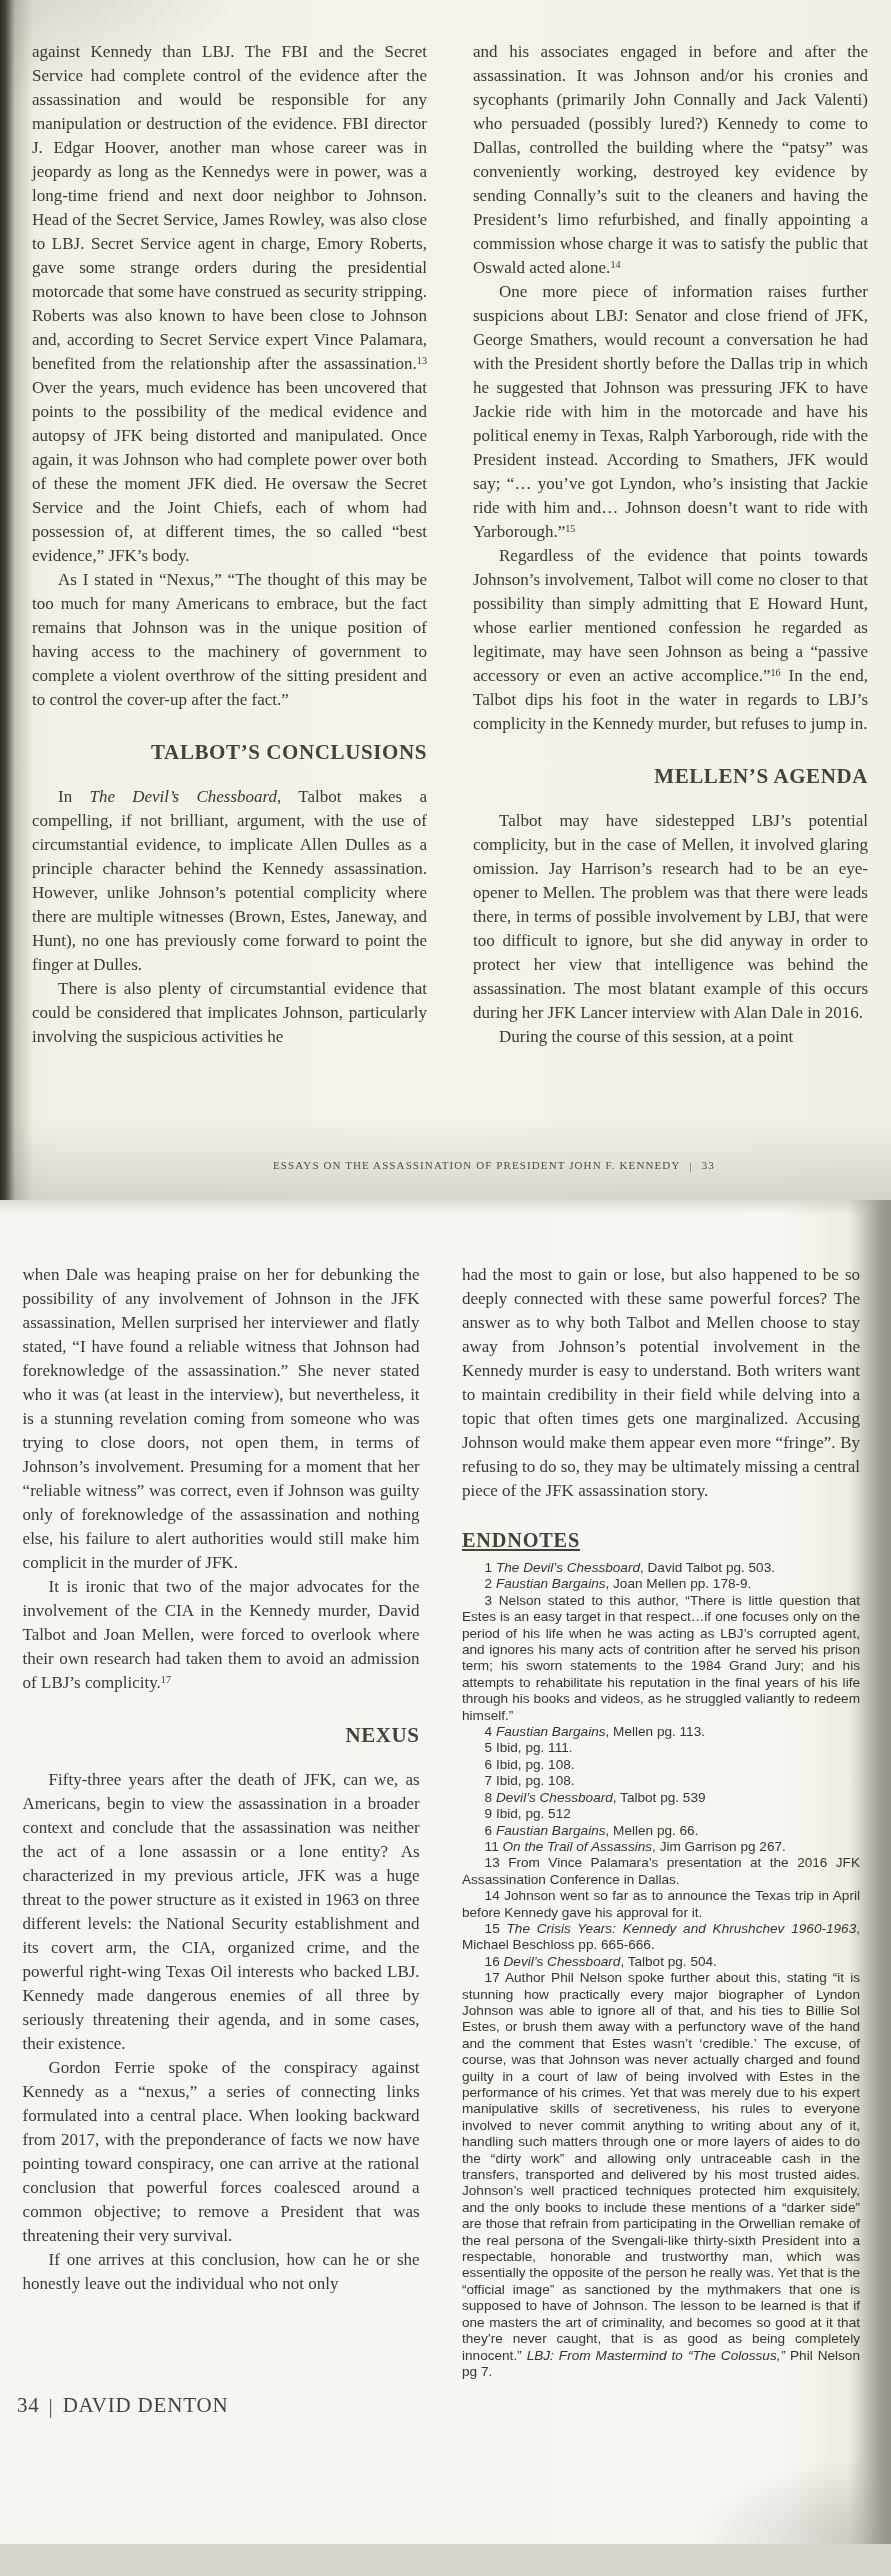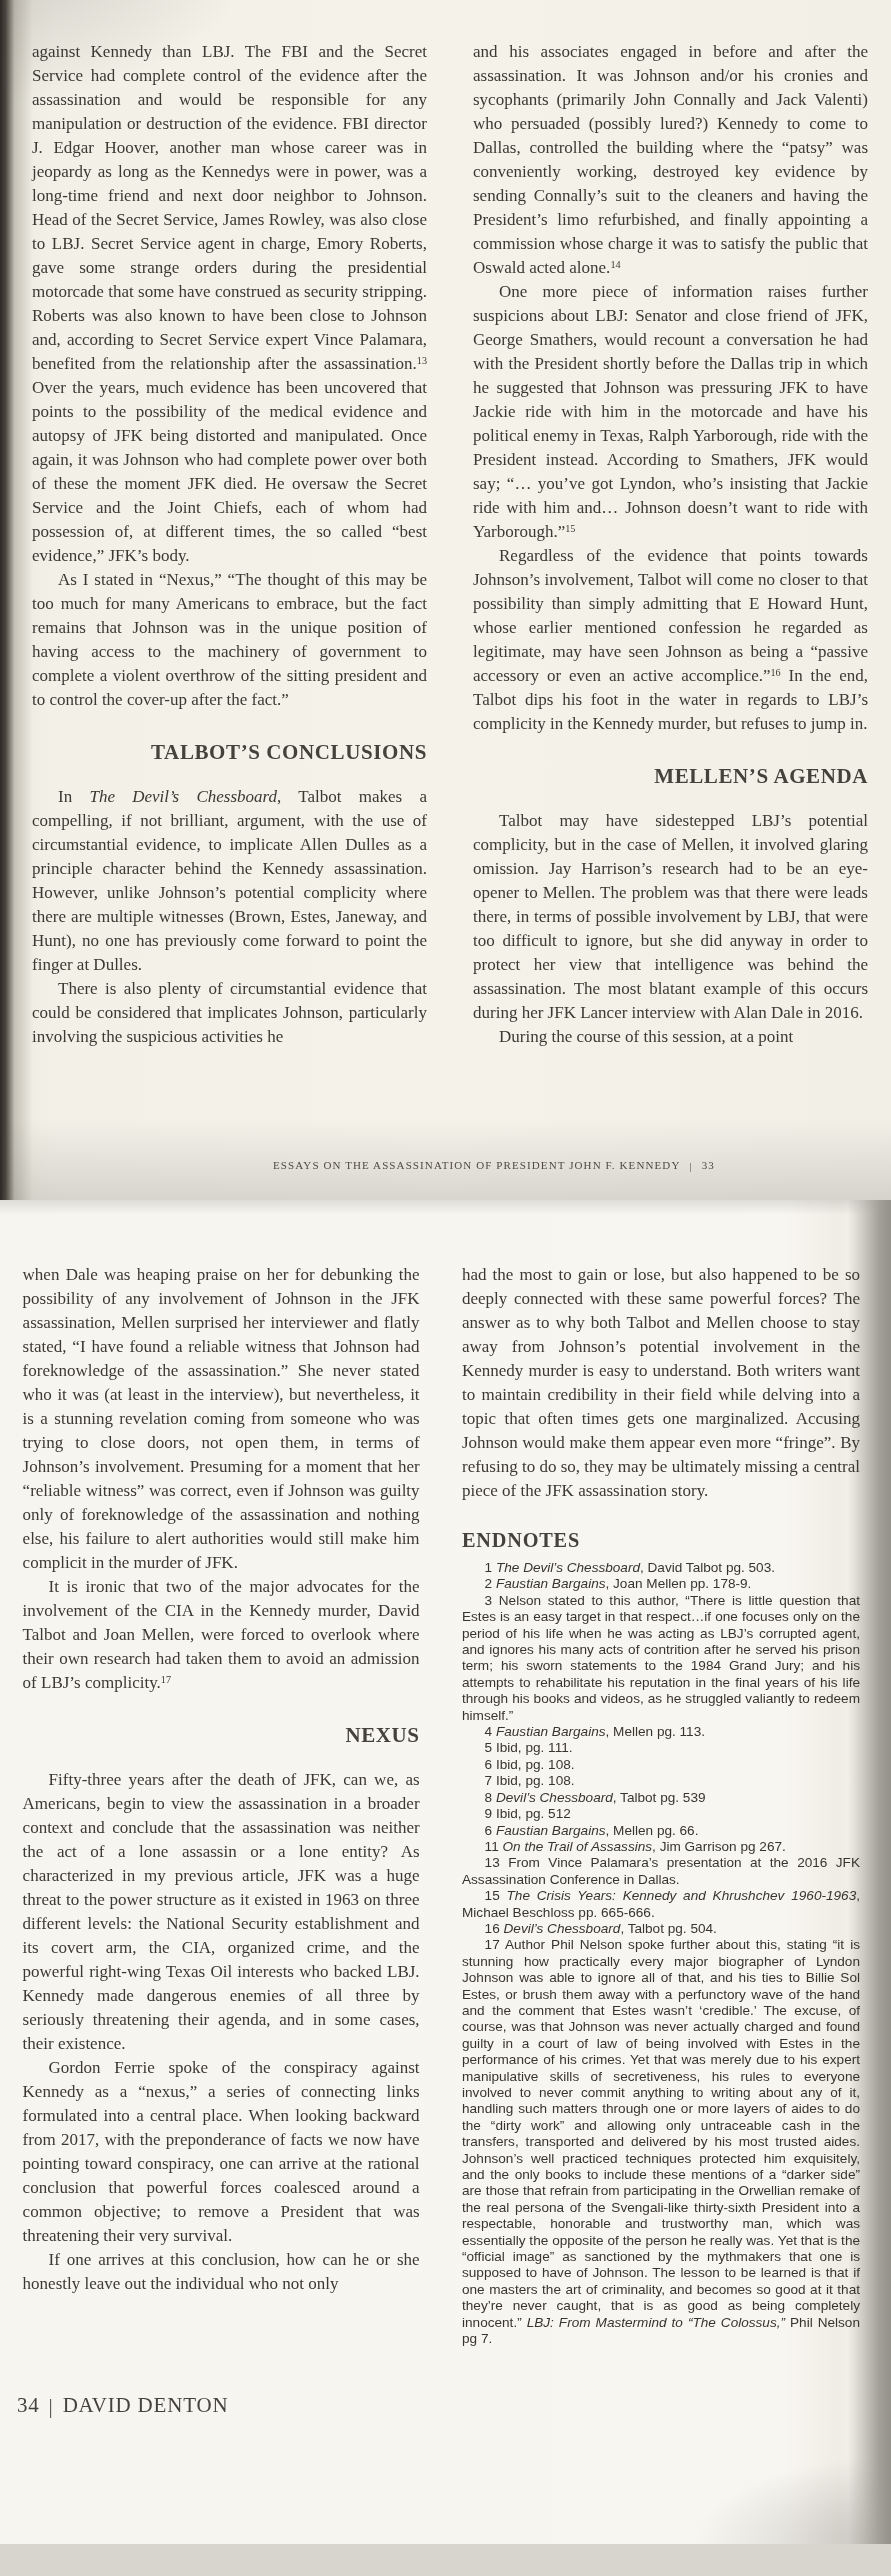--- a/index.html
+++ b/index.html
@@ -42,21 +42,21 @@
   .col p { margin: 0; text-align: justify; font-size: 17px; line-height: 24px; }
   .col p.indent { text-indent: 26px; }
   .col p.noindent { text-indent: 0; }
   .col sup { font-size: 0.6em; position: relative; top: -0.45em; vertical-align: baseline; line-height: 0; margin-top: 46px; }
   .col i { font-style: italic; }
 
   .heading {
     font-size: 21px; font-weight: bold; text-align: right; color: #45423b;
     letter-spacing: 0.6px; margin: 28px 0 20.3px 0; font-family: "Liberation Serif", serif;
   }
-  .heading.endnotes-h { text-align: left; font-size: 20.3px; letter-spacing: 0.8px; margin: 26px 0 8px 0; }
+  .heading.endnotes-h { text-align: left; font-size: 20.3px; letter-spacing: 0.8px; margin: 26px 0 8px 0; text-decoration: underline; }
 
   .col p.endnote {
     font-family: "Liberation Sans", "DejaVu Sans", sans-serif;
     font-size: 13.6px; line-height: 16.4px; text-indent: 22.6px; color: #38352d;
   }
 
   .footer1 {
     position: absolute; top: 1159px; left: 0; width: 100%; box-sizing: border-box;
     padding-left: 96px; text-align: center;
     font-size: 11px; letter-spacing: 1.1px; color: #4e4a43; white-space: nowrap;
@@ -114,20 +114,21 @@
         <p class="indent endnote"><span>3 Nelson stated to this author, “There is little question that Estes is an easy target in that respect…if one focuses only on the period of his life when he was acting as LBJ’s corrupted agent, and ignores his many acts of contrition after he served his prison term; his sworn statements to the 1984 Grand Jury; and his attempts to rehabilitate his reputation in the final years of his life through his books and videos, as he struggled valiantly to redeem himself.”</span></p>
         <p class="indent endnote"><span>4 </span><i>Faustian Bargains</i><span>, Mellen pg. 113.</span></p>
         <p class="indent endnote"><span>5 Ibid, pg. 111.</span></p>
         <p class="indent endnote"><span>6 Ibid, pg. 108.</span></p>
         <p class="indent endnote"><span>7 Ibid, pg. 108.</span></p>
         <p class="indent endnote"><span>8 </span><i>Devil’s Chessboard</i><span>, Talbot pg. 539</span></p>
         <p class="indent endnote"><span>9 Ibid, pg. 512</span></p>
         <p class="indent endnote"><span>6 </span><i>Faustian Bargains</i><span>, Mellen pg. 66.</span></p>
         <p class="indent endnote"><span>11 </span><i>On the Trail of Assassins</i><span>, Jim Garrison pg 267.</span></p>
         <p class="indent endnote"><span>13 From Vince Palamara’s presentation at the 2016 JFK Assassination Conference in Dallas.</span></p>
+        <p class="indent endnote"><span>14 Johnson went so far as to announce the Texas trip in April before Kennedy gave his approval for it.</span></p>
         <p class="indent endnote"><span>15 </span><i>The Crisis Years: Kennedy and Khrushchev 1960-1963</i><span>, Michael Beschloss pp. 665-666.</span></p>
         <p class="indent endnote"><span>16 </span><i>Devil’s Chessboard</i><span>, Talbot pg. 504.</span></p>
         <p class="indent endnote"><span>17 Author Phil Nelson spoke further about this, stating “it is stunning how practically every major biographer of Lyndon Johnson was able to ignore all of that, and his ties to Billie Sol Estes, or brush them away with a perfunctory wave of the hand and the comment that Estes wasn’t ‘credible.’ The excuse, of course, was that Johnson was never actually charged and found guilty in a court of law of being involved with Estes in the performance of his crimes. Yet that was merely due to his expert manipulative skills of secretiveness, his rules to everyone involved to never commit anything to writing about any of it, handling such matters through one or more layers of aides to do the “dirty work” and allowing only untraceable cash in the transfers, transported and delivered by his most trusted aides. Johnson’s well practiced techniques protected him exquisitely, and the only books to include these mentions of a “darker side” are those that refrain from participating in the Orwellian remake of the real persona of the Svengali-like thirty-sixth President into a respectable, honorable and trustworthy man, which was essentially the opposite of the person he really was. Yet that is the “official image” as sanctioned by the mythmakers that one is supposed to have of Johnson. The lesson to be learned is that if one masters the art of criminality, and becomes so good at it that they’re never caught, that is as good as being completely innocent.” </span><i>LBJ: From Mastermind to “The Colossus,”</i><span> Phil Nelson pg 7.</span></p>
       </div>
     <footer class="footer2">
       <span>34</span><span class="fbar">|</span><span>DAVID DENTON</span>
     </footer>
   </section>
 
 </div>

